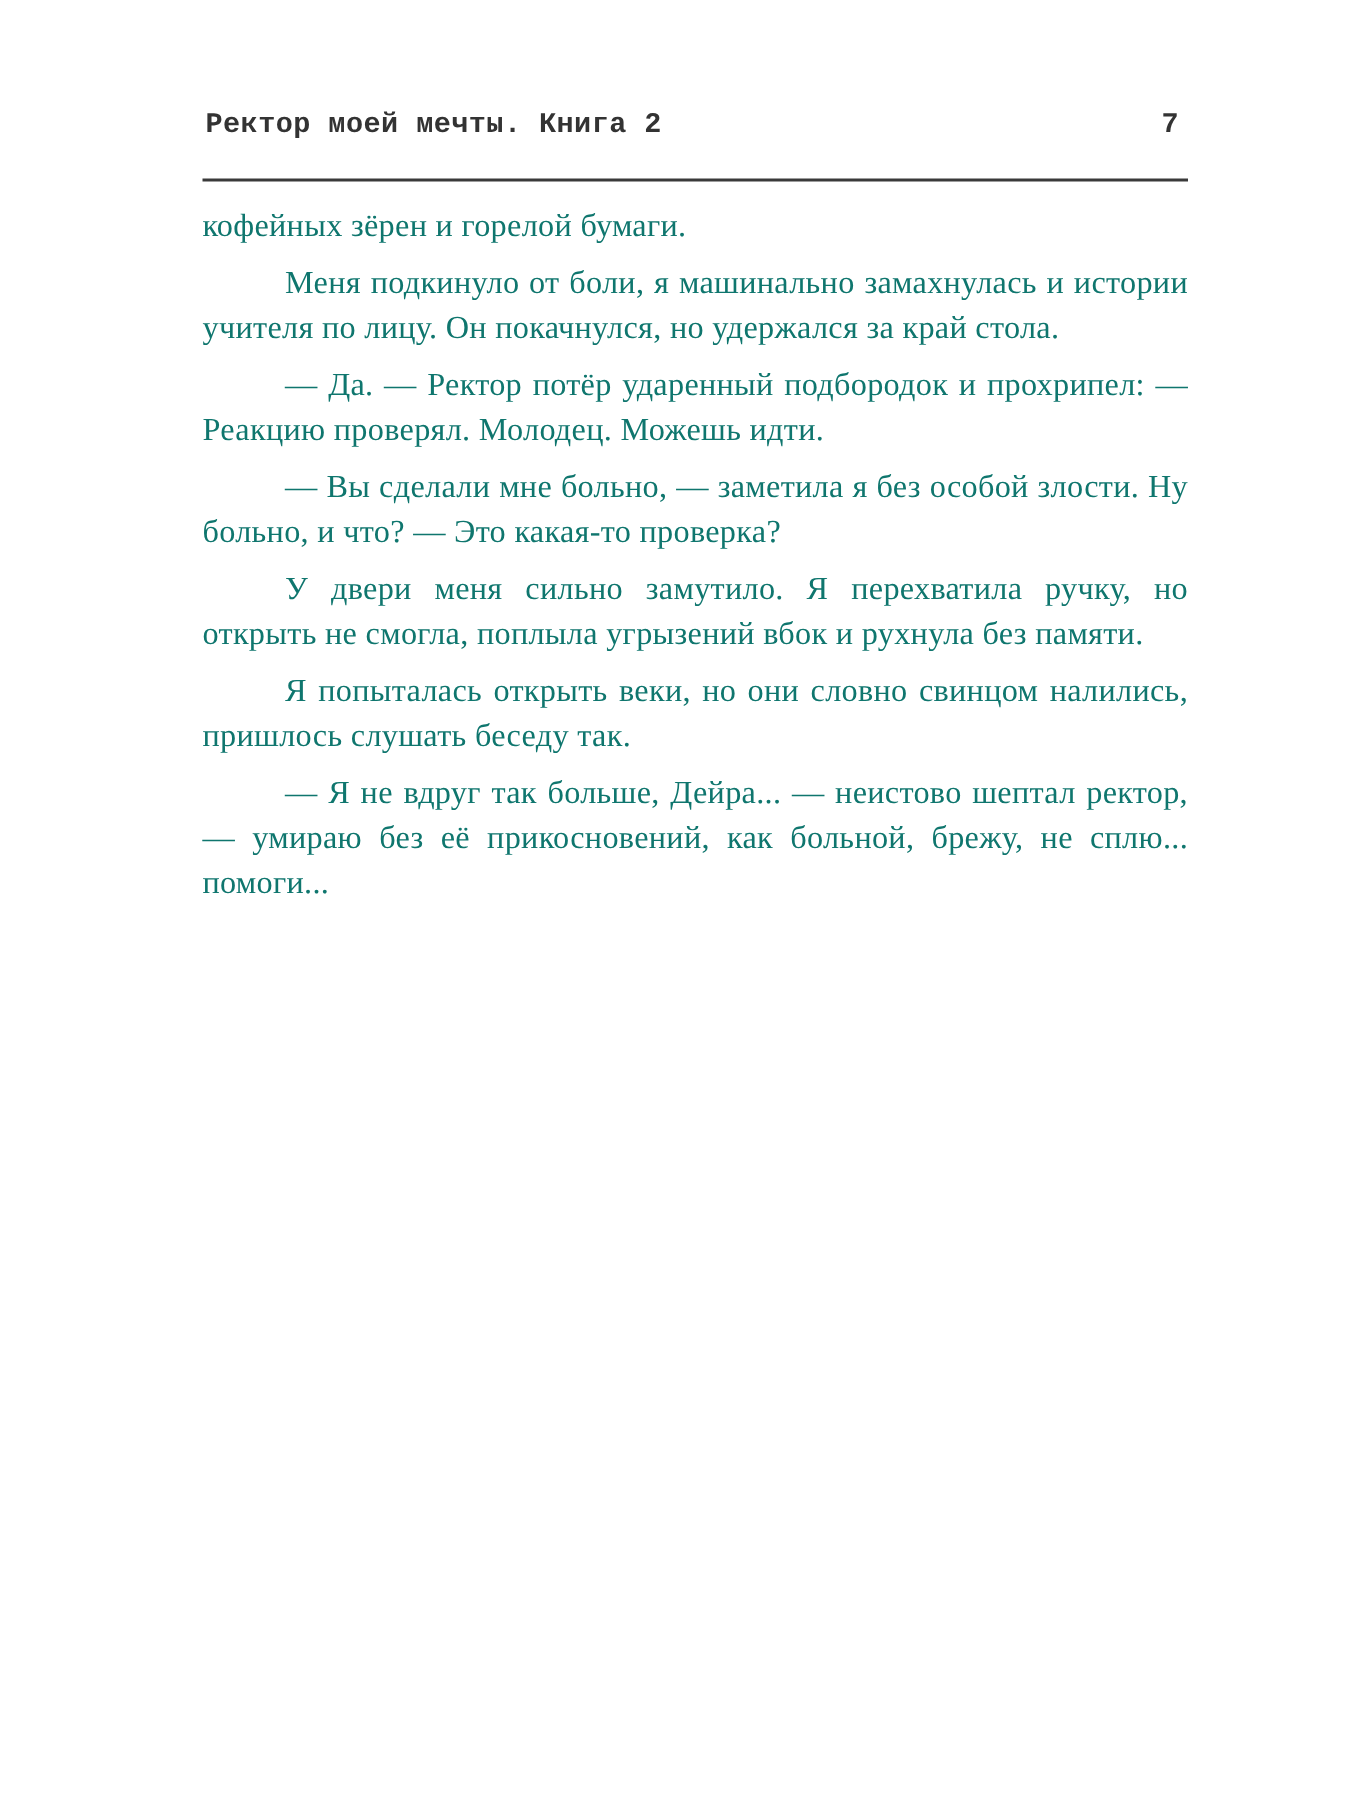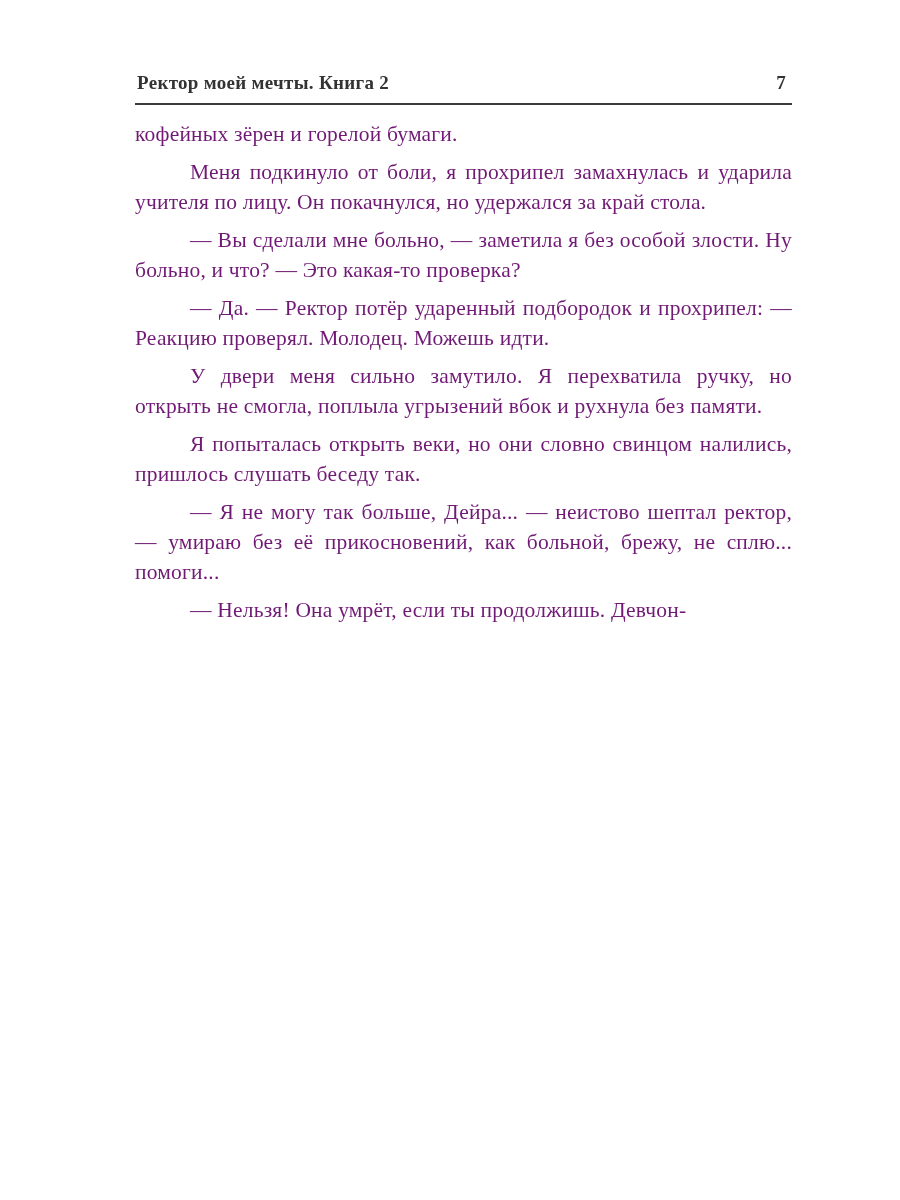--- a/index.html
+++ b/index.html
@@ -20,37 +20,38 @@
     padding: 72px 108px 40px 135px;
   }
   .page-header {
     display: flex;
     justify-content: space-between;
     align-items: baseline;
     font-size: 19px;
     font-weight: bold;
     letter-spacing: 0.3px;
     color: #333333;
-    padding-bottom: 9px;
+    padding-bottom: 25px;
     border-bottom: 2px solid #3a3a3a;
+    font-family: Liberation Mono, monospace;
   }
   .header-title {
     padding-left: 2px;
   }
   .header-page-number {
     padding-right: 6px;
     font-weight: bold;
   }
   .page-body {
     margin-top: 14px;
     font-size: 21.5px;
     line-height: 30px;
     text-align: justify;
     letter-spacing: 0.2px;
-    color: #701a75;
+    color: #0f766e;
   }
   .para {
     margin: 0 0 8px 0;
     text-indent: 55px;
   }
   .para.no-indent {
     text-indent: 0;
   }
   .para:last-child {
     margin-bottom: 0;
@@ -61,22 +62,21 @@
 
 <div class="page">
 
   <div class="page-header">
     <span class="header-title">Ректор моей мечты. Книга 2</span>
     <span class="header-page-number">7</span>
   </div>
 
   <div class="page-body">
     <p class="para no-indent">кофейных зёрен и горелой бумаги.</p>
-    <p class="para">Меня подкинуло от боли, я прохрипел замахнулась и ударила учителя по лицу. Он покачнулся, но удержался за край стола.</p>
+    <p class="para">Меня подкинуло от боли, я машинально замахнулась и истории учителя по лицу. Он покачнулся, но удержался за край стола.</p>
+    <p class="para">— Да. — Ректор потёр ударенный подбородок и прохрипел: — Реакцию проверял. Молодец. Можешь идти.</p>
     <p class="para">— Вы сделали мне больно, — заметила я без особой злости. Ну больно, и что? — Это какая-то проверка?</p>
-    <p class="para">— Да. — Ректор потёр ударенный подбородок и прохрипел: — Реакцию проверял. Молодец. Можешь идти.</p>
     <p class="para">У двери меня сильно замутило. Я перехватила ручку, но открыть не смогла, поплыла угрызений вбок и рухнула без памяти.</p>
     <p class="para">Я попыталась открыть веки, но они словно свинцом налились, пришлось слушать беседу так.</p>
-    <p class="para">— Я не могу так больше, Дейра... — неистово шептал ректор, — умираю без её прикосновений, как больной, брежу, не сплю... помоги...</p>
-    <p class="para">— Нельзя! Она умрёт, если ты продолжишь. Девчон-</p>
+    <p class="para">— Я не вдруг так больше, Дейра... — неистово шептал ректор, — умираю без её прикосновений, как больной, брежу, не сплю... помоги...</p>
   </div>
 
 </div>
 
 </body></html>

